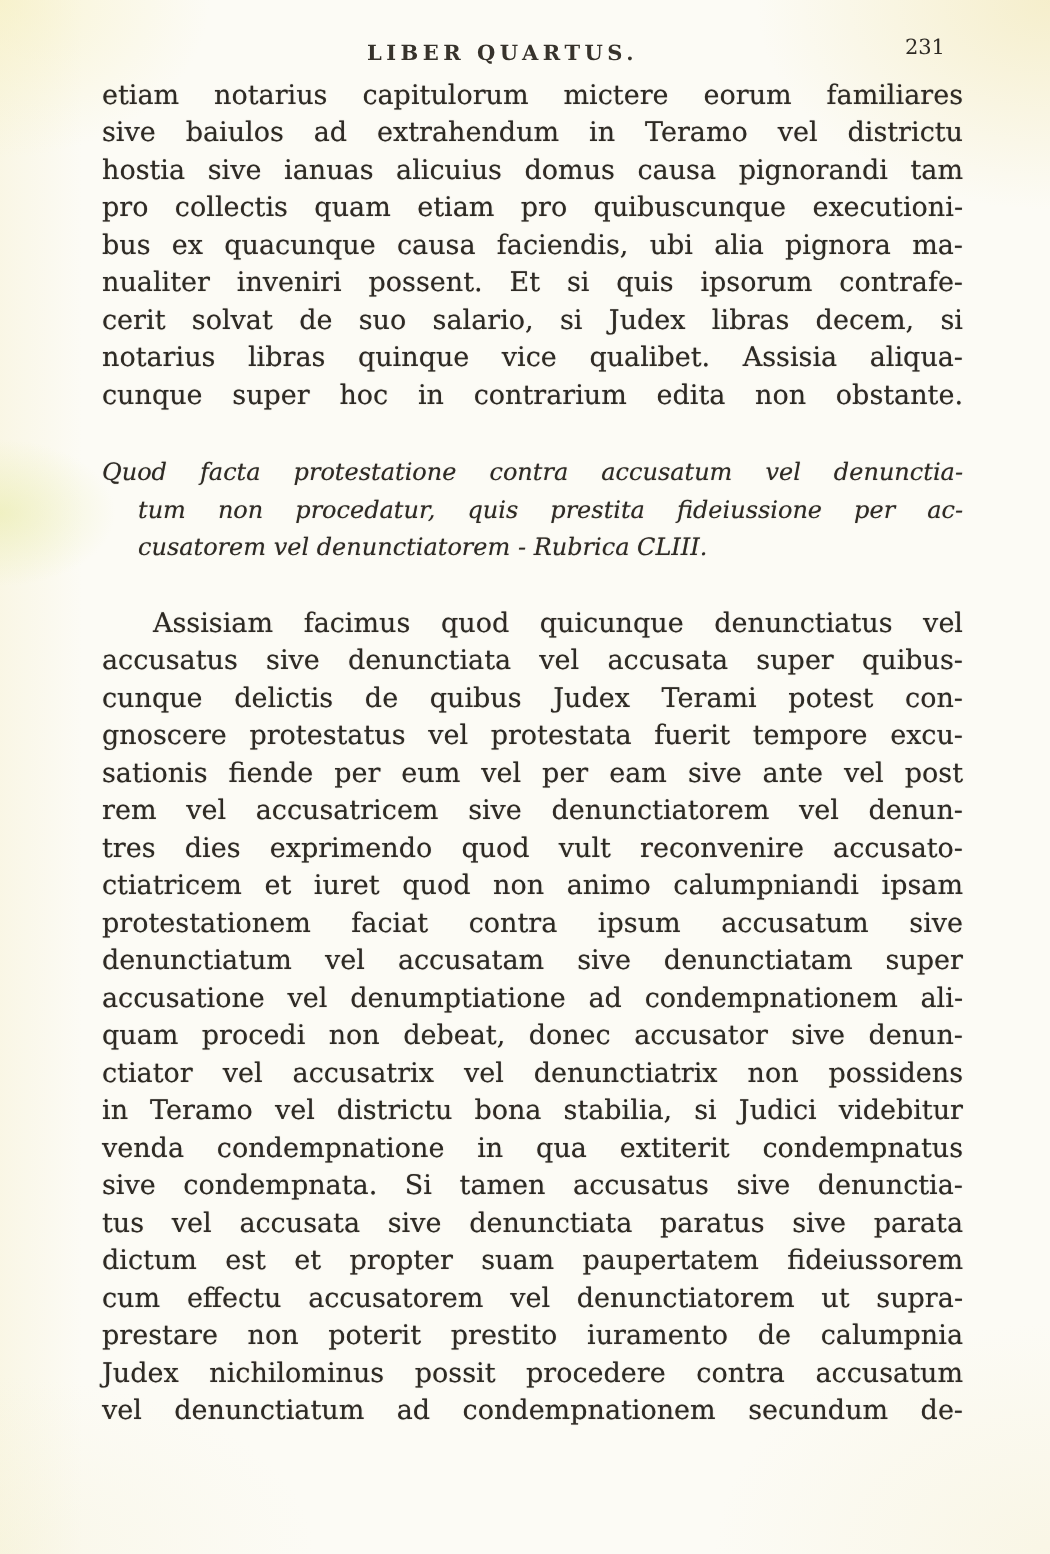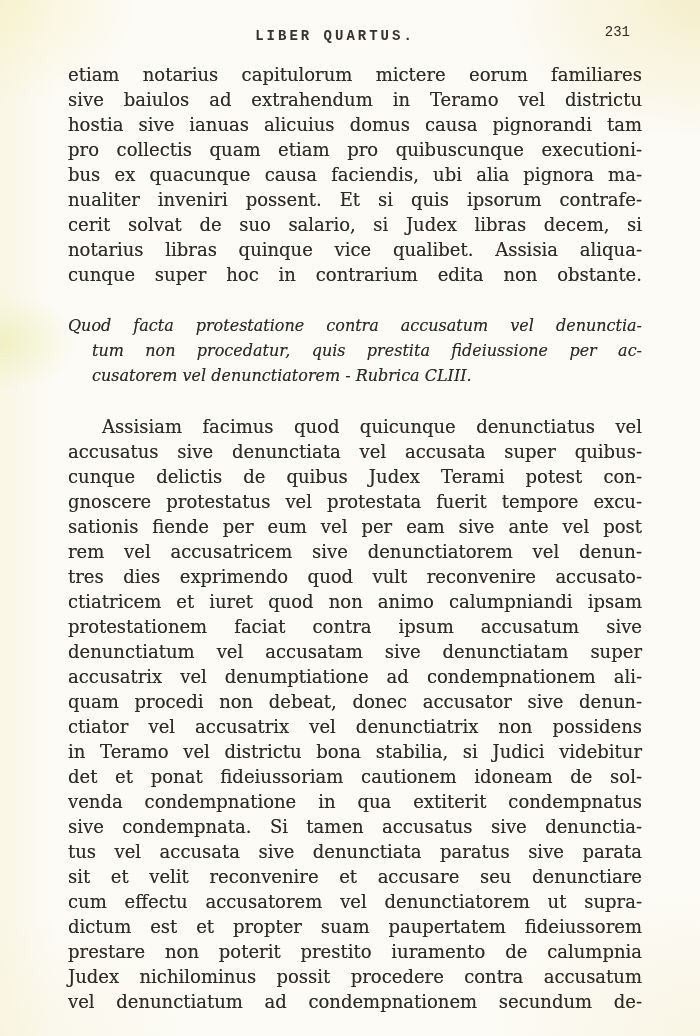--- a/index.html
+++ b/index.html
@@ -24,22 +24,21 @@
       radial-gradient(ellipse 320px 220px at 100% 100%,rgba(243,236,200,0.35), rgba(243,236,200,0) 70%),
       radial-gradient(ellipse 300px 170px at 0% 100%,  rgba(243,238,205,0.30), rgba(243,238,205,0) 70%),
       linear-gradient(90deg, rgba(244,238,200,0.35), rgba(255,255,255,0) 55px);
   }
   .page-inner {
     padding: 24px 58px 0 68px;
   }
   .page-header {
     position: relative;
     height: 26px;
-    margin-bottom: 12px;
-    font-family: Liberation Mono, monospace;
+    margin-bottom: 1px;
   }
   .running-title {
     position: absolute;
     left: 0; right: 40px;
     text-align: center;
     font-size: 14px;
     letter-spacing: 3px;
     font-weight: bold;
     color: #37332c;
     top: 4px;
@@ -108,30 +107,28 @@
         <div class="textline">Assisiam facimus quod quicunque denunctiatus vel</div>
         <div class="textline">accusatus sive denunctiata vel accusata super quibus-</div>
         <div class="textline">cunque delictis de quibus Judex Terami potest con-</div>
         <div class="textline">gnoscere protestatus vel protestata fuerit tempore excu-</div>
         <div class="textline">sationis fiende per eum vel per eam sive ante vel post</div>
         <div class="textline">rem vel accusatricem sive denunctiatorem vel denun-</div>
         <div class="textline">tres dies exprimendo quod vult reconvenire accusato-</div>
         <div class="textline">ctiatricem et iuret quod non animo calumpniandi ipsam</div>
         <div class="textline">protestationem faciat contra ipsum accusatum sive</div>
         <div class="textline">denunctiatum vel accusatam sive denunctiatam super</div>
-        <div class="textline">accusatrix vel denumptiatione ad condempnationem ali-</div>
+        <div class="textline">accusatione vel denumptiatione ad condempnationem ali-</div>
         <div class="textline">quam procedi non debeat, donec accusator sive denun-</div>
         <div class="textline">ctiator vel accusatrix vel denunctiatrix non possidens</div>
         <div class="textline">in Teramo vel districtu bona stabilia, si Judici videbitur</div>
-        <div class="textline">det et ponat fideiussoriam cautionem idoneam de sol-</div>
         <div class="textline">venda condempnatione in qua extiterit condempnatus</div>
         <div class="textline">sive condempnata. Si tamen accusatus sive denunctia-</div>
         <div class="textline">tus vel accusata sive denunctiata paratus sive parata</div>
-        <div class="textline">sit et velit reconvenire et accusare seu denunctiare</div>
+        <div class="textline">dictum est et propter suam paupertatem fideiussorem</div>
         <div class="textline">cum effectu accusatorem vel denunctiatorem ut supra-</div>
-        <div class="textline">dictum est et propter suam paupertatem fideiussorem</div>
         <div class="textline">prestare non poterit prestito iuramento de calumpnia</div>
         <div class="textline">Judex nichilominus possit procedere contra accusatum</div>
         <div class="textline">vel denunctiatum ad condempnationem secundum de-</div>
       </div>
 
   </div>
 </div>
 
 </body></html>

